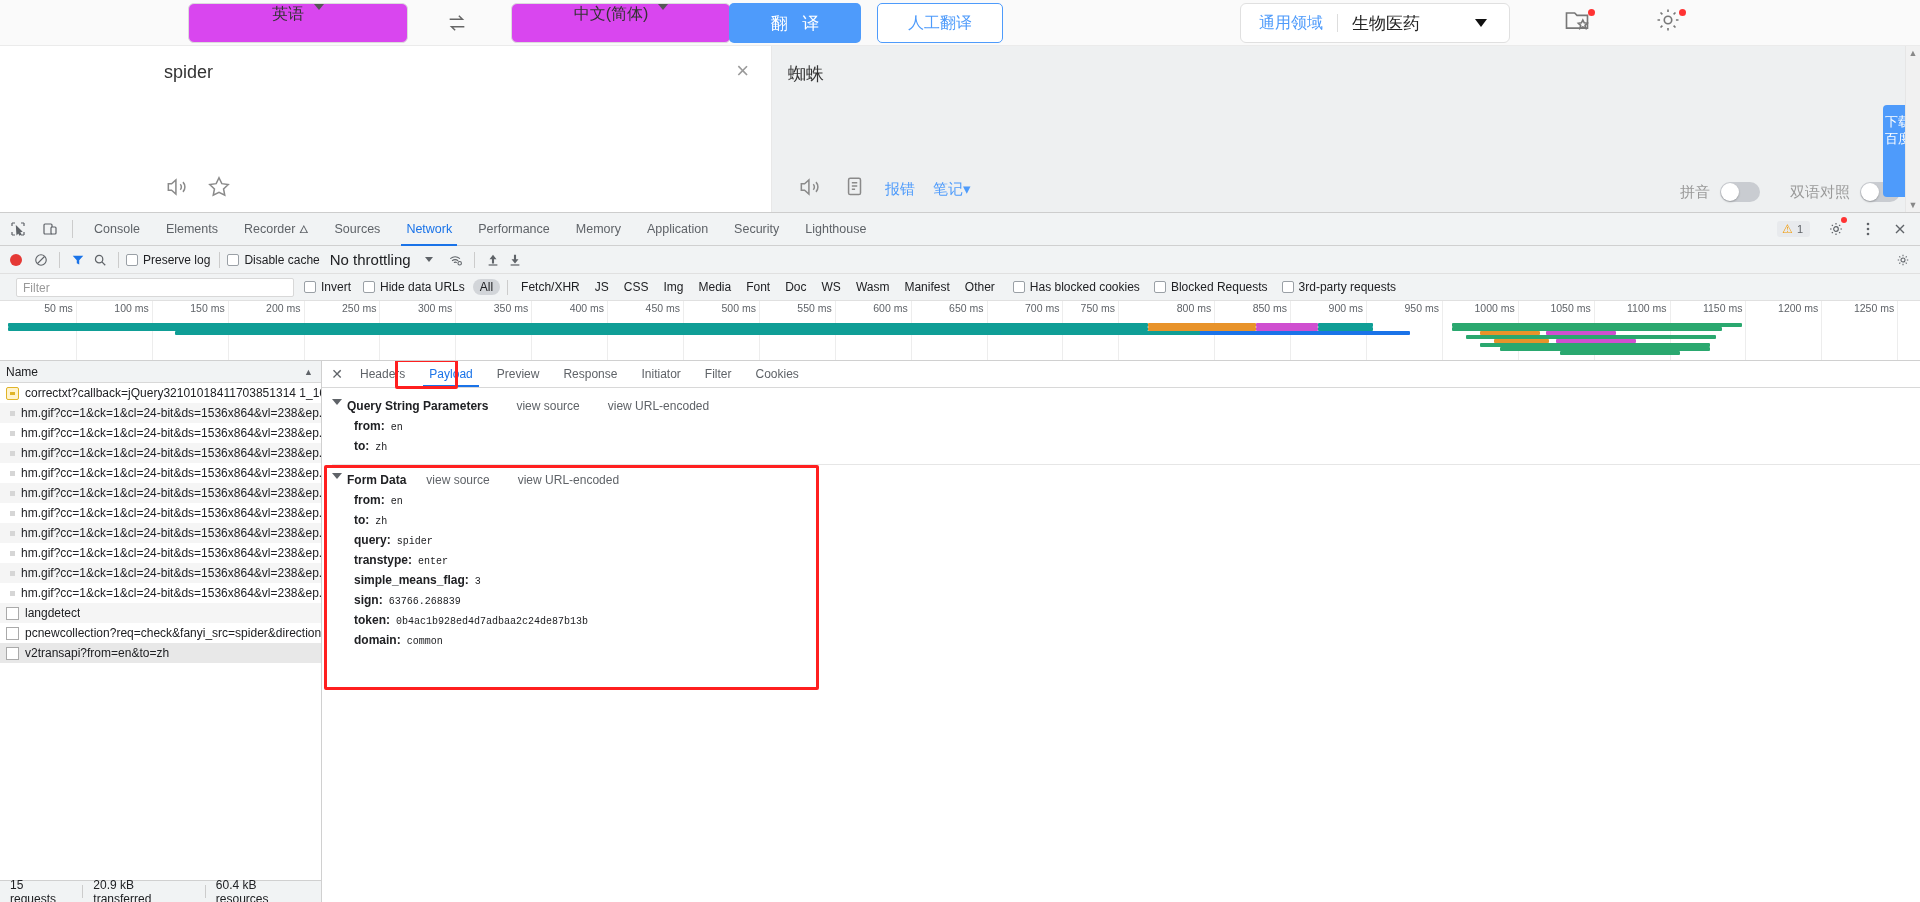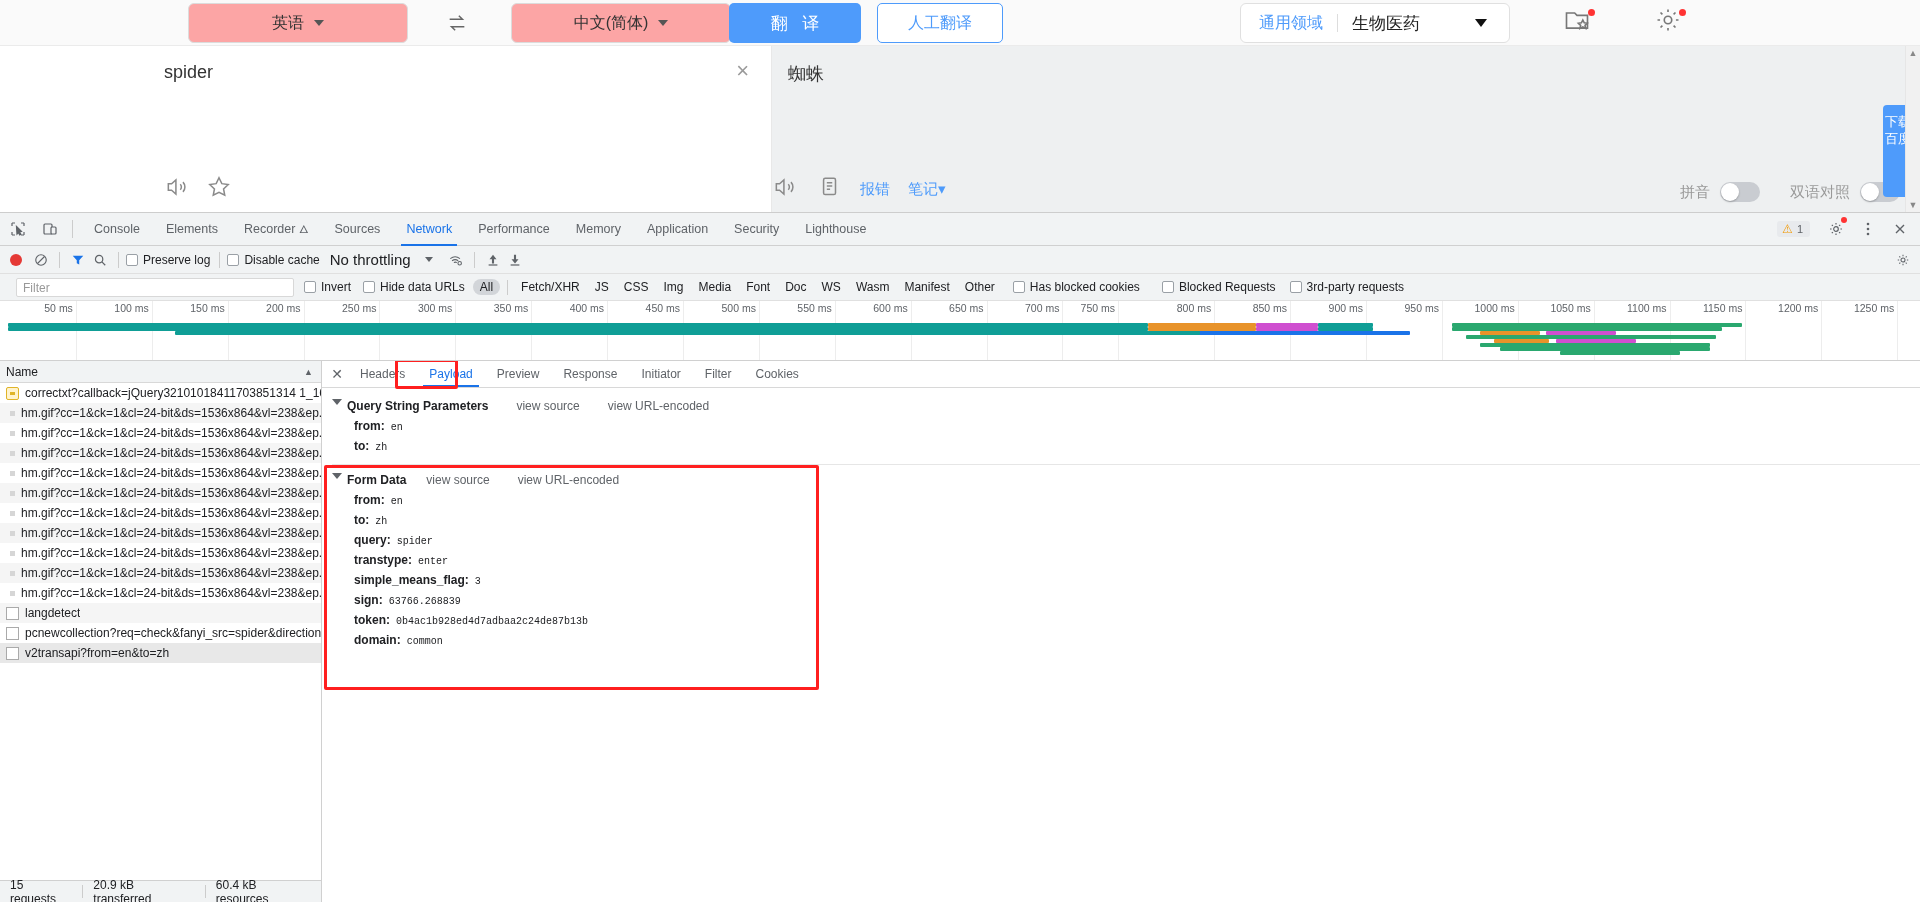--- a/index.html
+++ b/index.html
@@ -16,22 +16,22 @@
   .translate-page {
     position: absolute; left: 0; top: 0; width: 1920px; height: 212px;
     background: #fff; overflow: hidden;
   }
   .tp-toolbar {
     position: relative; height: 46px; background: #fafafa;
     border-bottom: 1px solid #ebebeb;
   }
   .lang-select {
     position: absolute; top: 3px; height: 40px; width: 220px;
-    background: #fca5a5; border: 1px solid #dcdcdc; border-radius: 6px;
-    display: flex; align-items: center; justify-content: center; gap: 10px;
+    background: #d946ef; border: 1px solid #dcdcdc; border-radius: 6px;
+    display: flex; align-items: flex-start; justify-content: center; gap: 10px;
     font-size: 16px; color: #333; cursor: pointer;
   }
   #lang-from { left: 188px; }
   #lang-to { left: 511px; }
   .caret-sm {
     width: 0; height: 0; border-left: 5px solid transparent;
     border-right: 5px solid transparent; border-top: 6px solid #555;
   }
   .swap-btn {
     position: absolute; left: 437px; top: 8px; width: 40px; height: 30px;
@@ -81,21 +81,21 @@
   .tp-src .text { position: absolute; left: 164px; top: 16px; font-size: 18px; color: #333; }
   .tp-clear {
     position: absolute; right: 22px; top: 14px; font-size: 22px;
     color: #9a9a9a; cursor: pointer; line-height: 1;
   }
   .tp-tools { position: absolute; left: 164px; bottom: 8px; display: flex; align-items: center; gap: 16px; }
   .tp-tools svg { width: 26px; height: 26px; color: #8a8a8a; }
   .tp-dst { position: relative; flex: 1; background: #eef0f1; }
   .tp-dst .text { position: absolute; left: 16px; top: 16px; font-size: 18px; color: #333; }
   .tp-dst-tools {
-    position: absolute; left: 0; bottom: 8px; right: 150px;
+    position: absolute; left: 25px; bottom: 8px; right: 150px;
     display: flex; align-items: center; gap: 18px;
   }
   .tp-dst-tools svg { width: 26px; height: 26px; color: #8a8a8a; }
   .tp-link { color: #4e9bfb; font-size: 15px; cursor: pointer; }
   .tp-toggles {
     position: absolute; right: 160px; bottom: 10px;
     display: flex; align-items: center; gap: 10px;
   }
   .tg-label { font-size: 15px; color: #999; }
   .toggle {
@@ -552,21 +552,21 @@
       <span class="ftype">Doc</span>
       <span class="ftype">WS</span>
       <span class="ftype">Wasm</span>
       <span class="ftype">Manifest</span>
       <span class="ftype">Other</span>
       <span style="width:10px"></span>
       <label class="cb-label">
         <span class="cb"></span>
         <span>Has blocked cookies</span>
       </label>
-      <label class="cb-label" style="margin-left:20px">
+      <label class="cb-label" style="margin-left:12px">
         <span class="cb"></span>
         <span>Blocked Requests</span>
       </label>
       <label class="cb-label" style="margin-left:12px">
         <span class="cb"></span>
         <span>3rd-party requests</span>
       </label>
     </div>
 
     <div class="dt-overview" id="overview">

